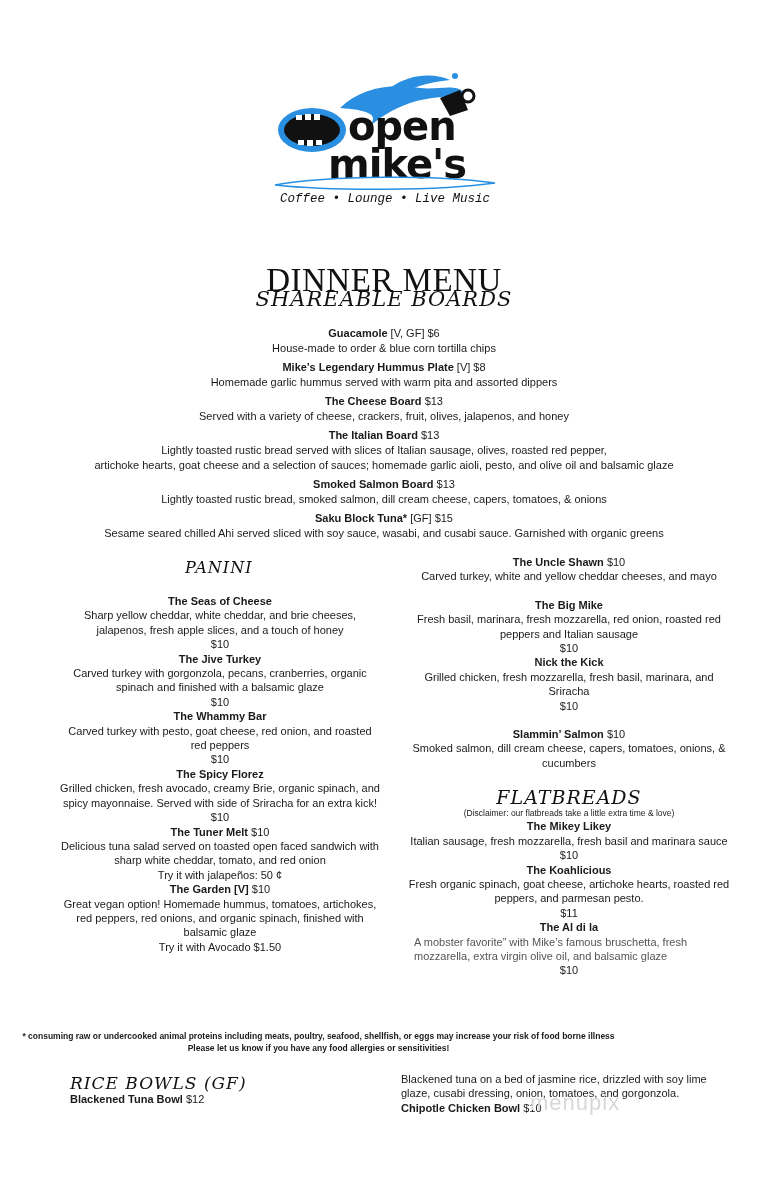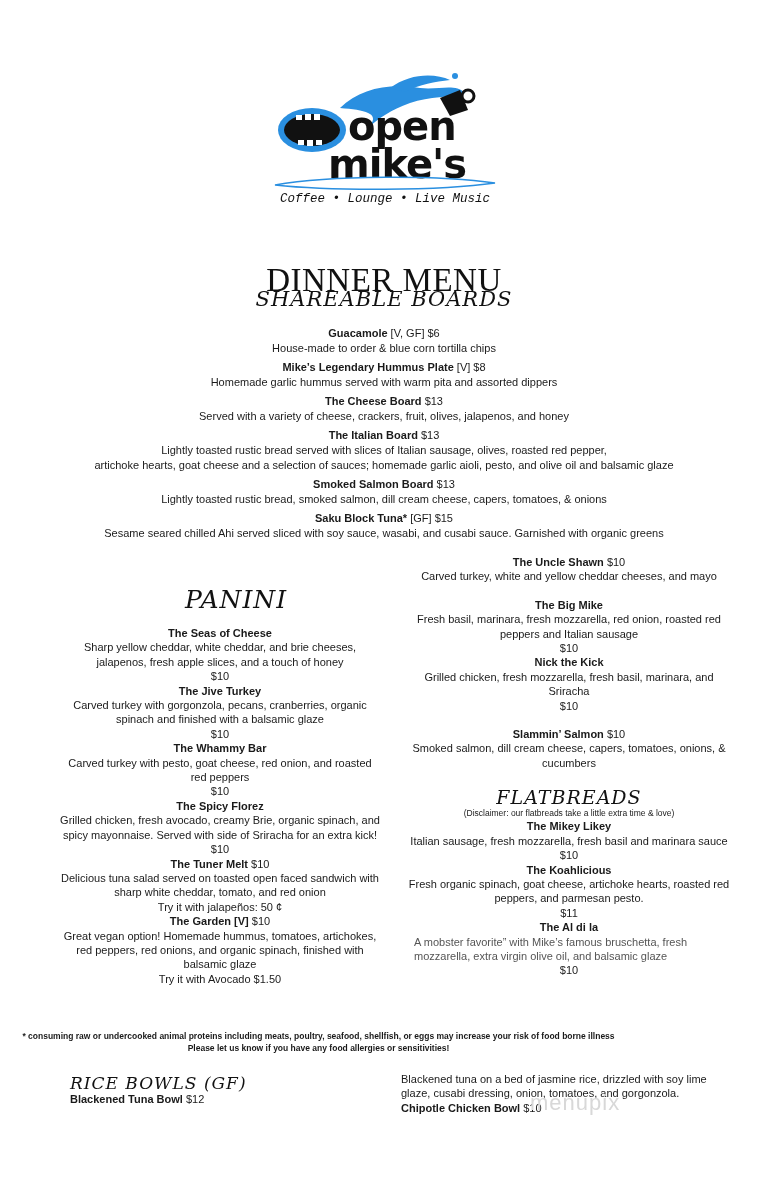--- a/index.html
+++ b/index.html
@@ -7,21 +7,21 @@
   .logo { position: absolute; left: 270px; top: 68px; width: 230px; height: 150px; }
   .title { position: absolute; left: 0; width: 768px; top: 226px; text-align: center; font-family: "Liberation Serif", serif; font-size: 33px; letter-spacing: 0.5px; color: #111; margin-top: 36px; }
   .fancy { font-family: "DejaVu Serif", serif; font-style: italic; letter-spacing: 1px; color: #111; }
   .sec-title-boards { position: absolute; left: 0; width: 768px; top: 287px; text-align: center; font-size: 21px; }
   .boards { position: absolute; left: 0; width: 768px; top: 326px; text-align: center; font-size: 11px; line-height: 15px; }
   .boards .item { margin-bottom: 4px; }
   .name { font-weight: bold; }
   .col { position: absolute; text-align: center; font-size: 11px; line-height: 14.4px; }
   .col-left { left: 60px; width: 320px; top: 556px; }
   .col-right { left: 404px; width: 330px; top: 555px; }
-  .sec-title-panini { font-size: 25px; text-align: left; padding-left: 125px; margin-bottom: 14px; line-height: 24px; margin-top: 32px; }
+  .sec-title-panini { font-size: 16px; text-align: left; padding-left: 125px; margin-bottom: 14px; line-height: 24px; }
   .sec-title-flat { font-size: 19px; line-height: 22px; margin-top: 16px; }
   .gap { height: 14px; }
   .disclaimer-small { font-size: 8.5px; line-height: 11px; }
   .grey { color: #555; text-align: left; padding-left: 10px; }
   .footnote { position: absolute; left: 0; width: 637px; top: 1030px; text-align: center; font-size: 8.5px; font-weight: bold; line-height: 12px; }
   .rice-title { position: absolute; left: 70px; top: 1073px; font-size: 17px; }
   .rice-left { position: absolute; left: 70px; top: 1093px; font-size: 11px; }
   .rice-right { position: absolute; left: 401px; top: 1072px; width: 310px; font-size: 11px; line-height: 14.4px; }
   .watermark { position: absolute; left: 530px; top: 1090px; font-size: 22px; color: #d8d8d8; letter-spacing: 1px; }
 </style>

